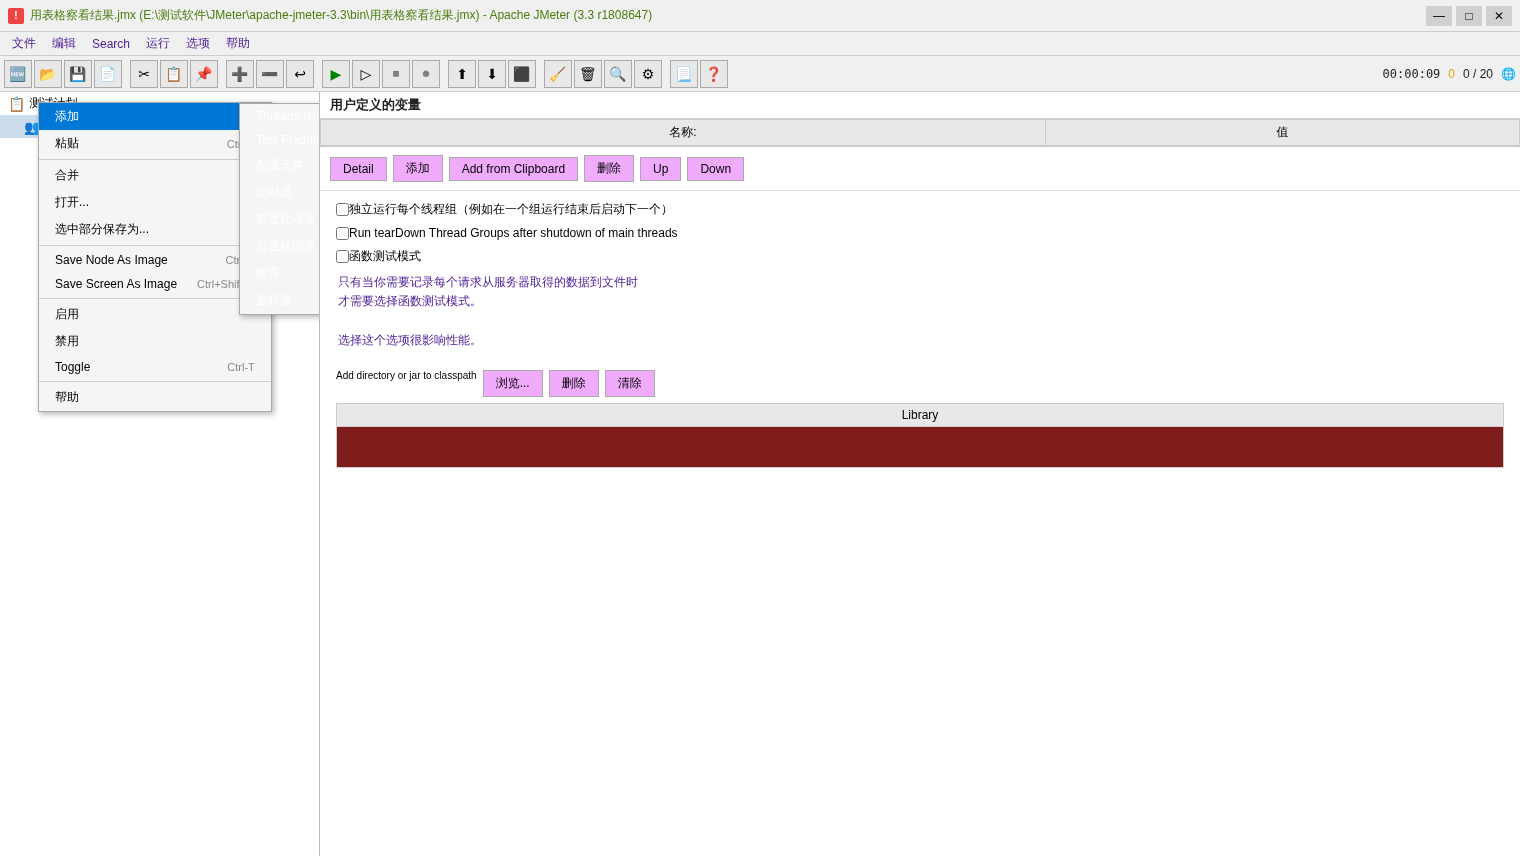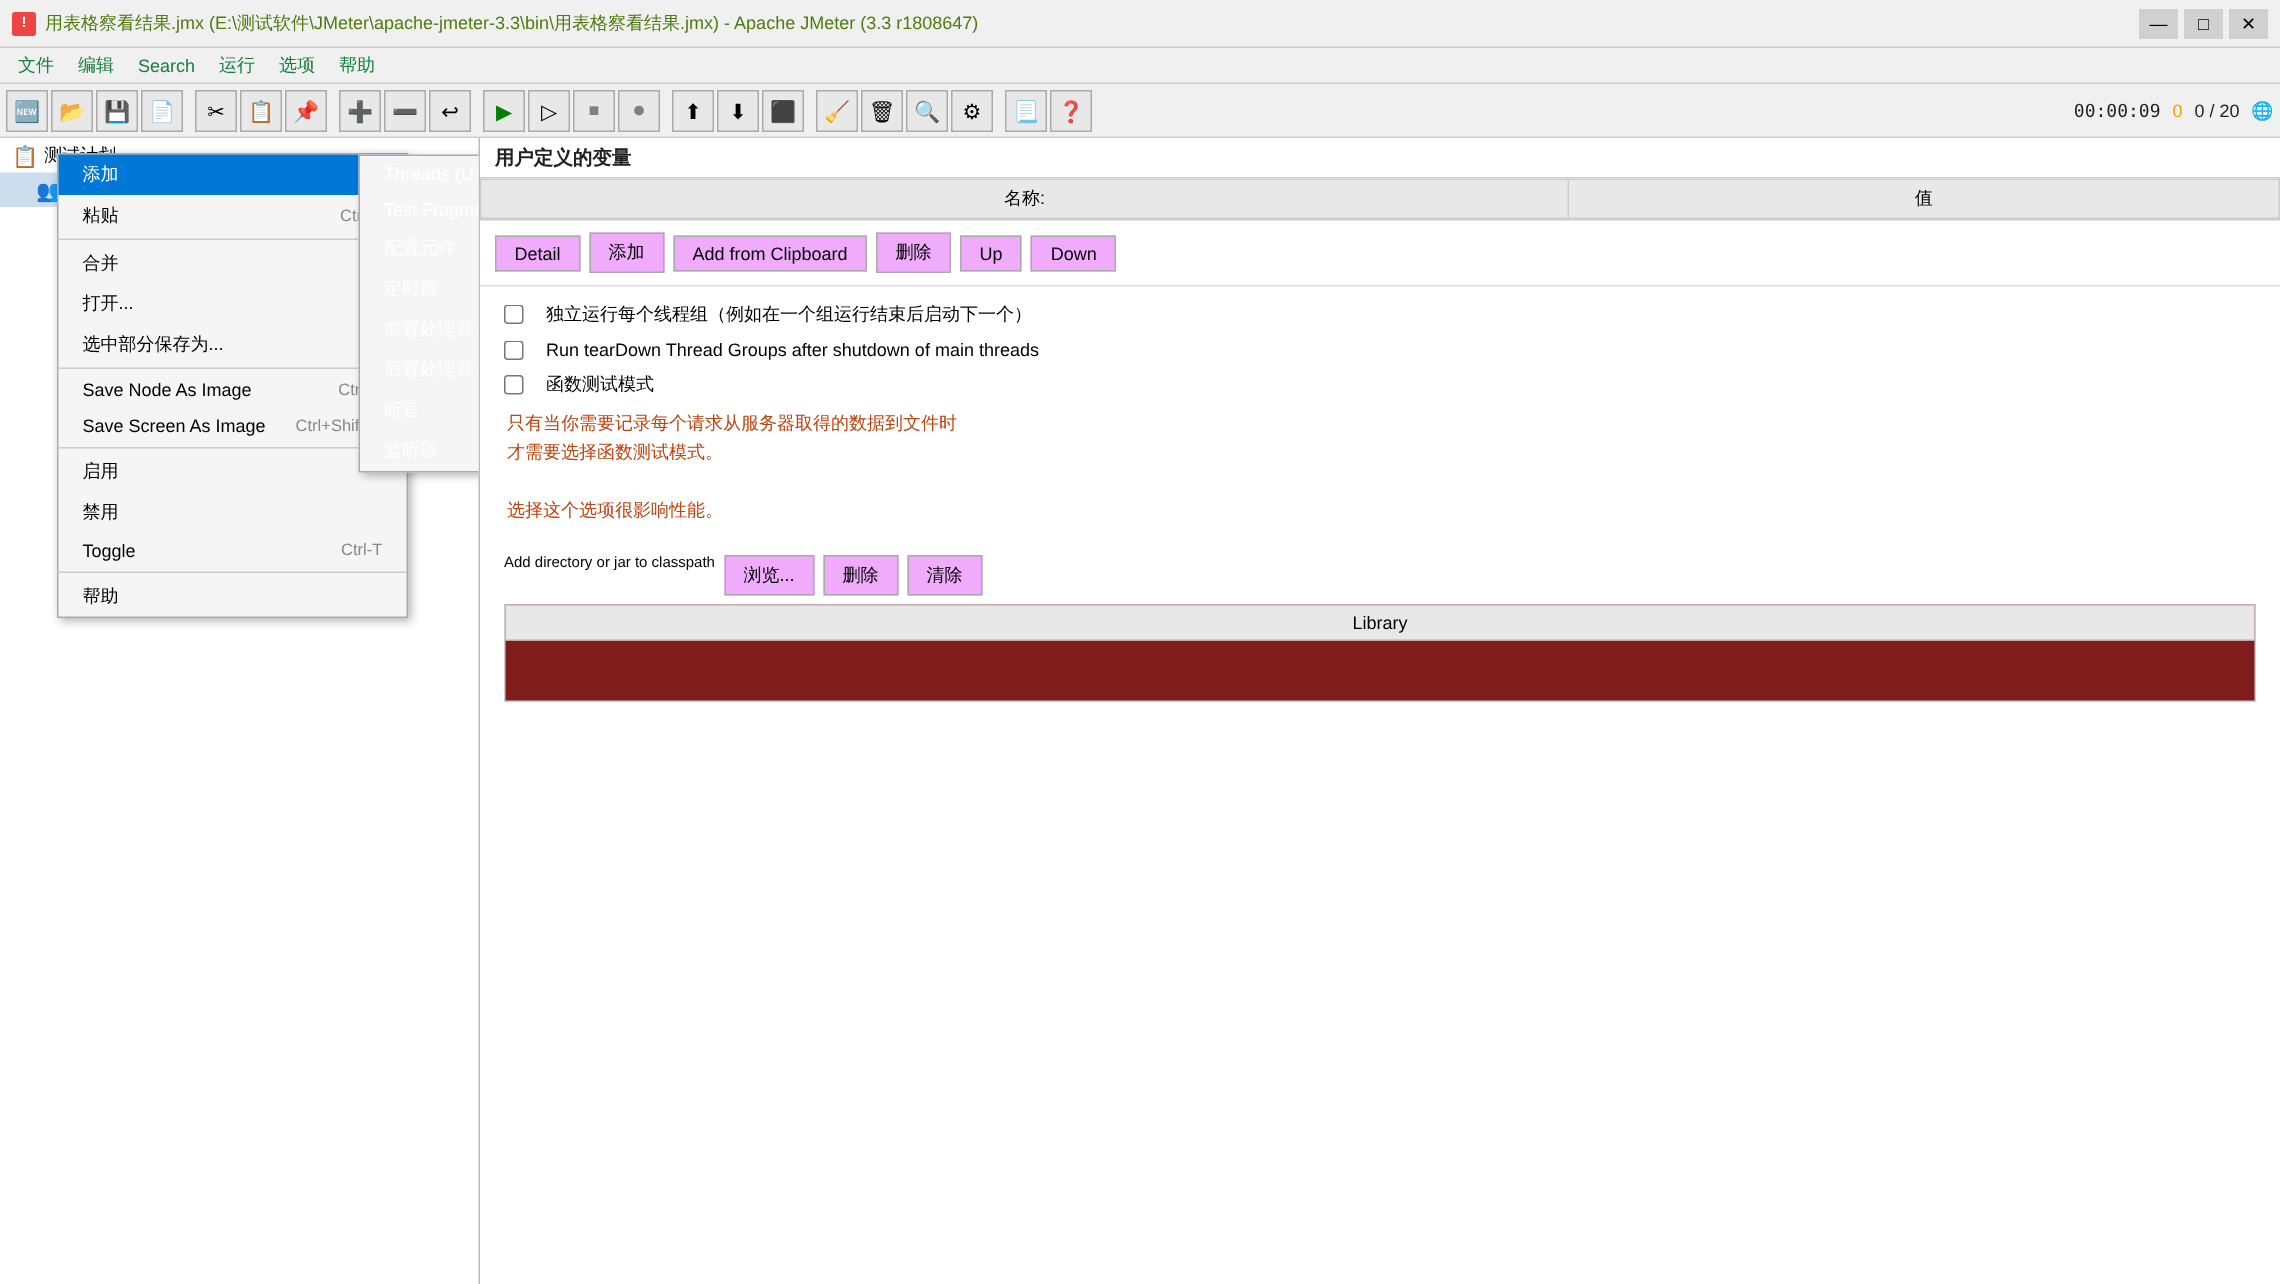--- a/index.html
+++ b/index.html
@@ -56,21 +56,21 @@
       height: 24px;
       display: flex;
       align-items: center;
       padding: 0 4px;
       border-bottom: 1px solid #ccc;
     }
     .menu-item {
       padding: 2px 8px;
       cursor: pointer;
       font-size: 12px;
-      color: #15803d;
+      color: #4c1d95;
     }
 
     
     .toolbar {
       background: #f0f0f0;
       height: 36px;
       display: flex;
       align-items: center;
       padding: 2px 4px;
       border-bottom: 1px solid #ccc;
@@ -227,26 +227,26 @@
     
     .options-area {
       padding: 10px 16px;
       display: flex;
       flex-direction: column;
       gap: 8px;
     }
     .checkbox-row {
       display: flex;
       align-items: center;
-      gap: 15px;
+      gap: 0;
       font-size: 12px;
     }
     .hint-text {
       font-size: 12px;
-      color: #c2410c;
+      color: #4c1d95;
       line-height: 1.6;
       margin-left: 2px;
     }
 
     
     .classpath-area {
       padding: 10px 16px;
     }
     .classpath-label {
       font-size: 10px;

